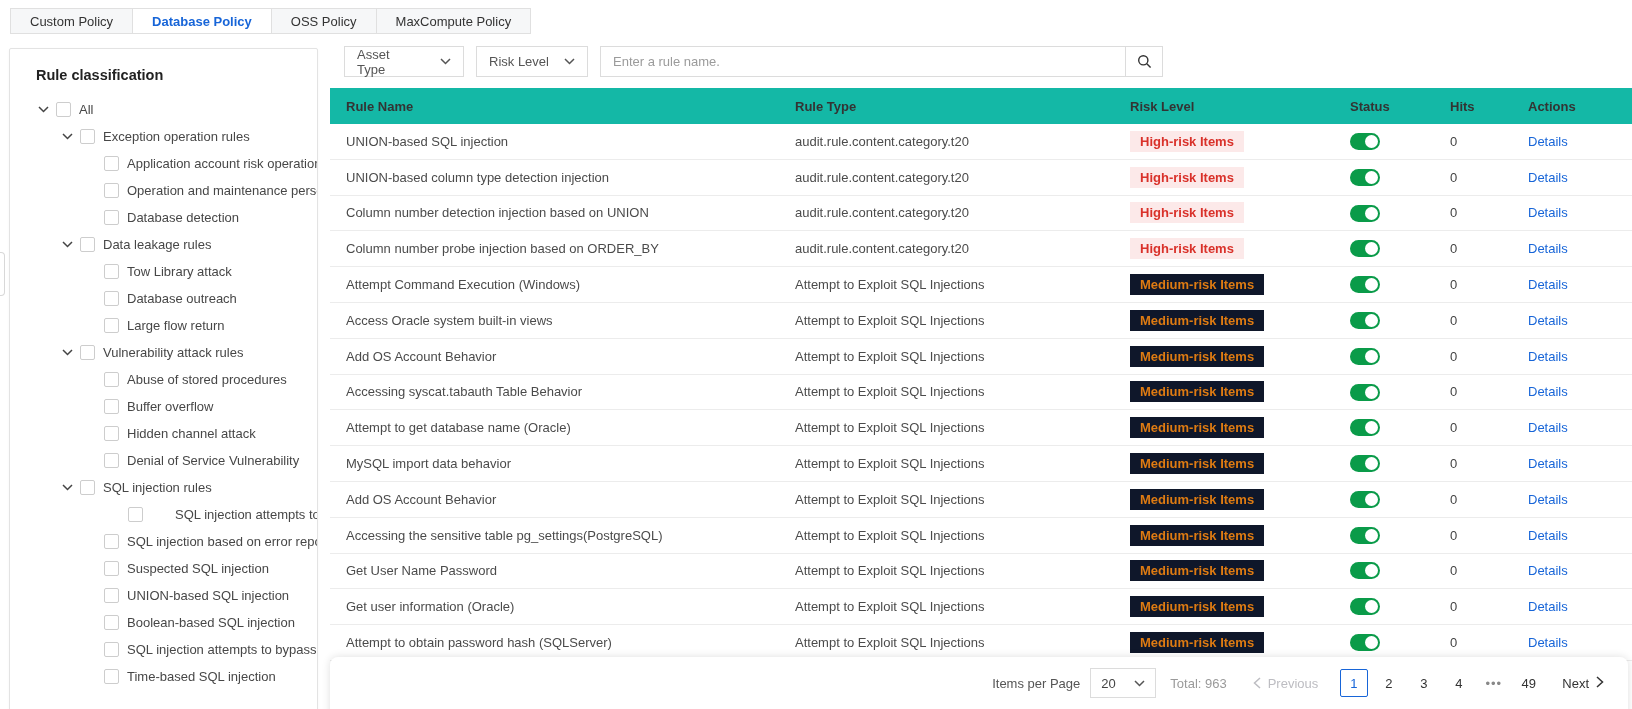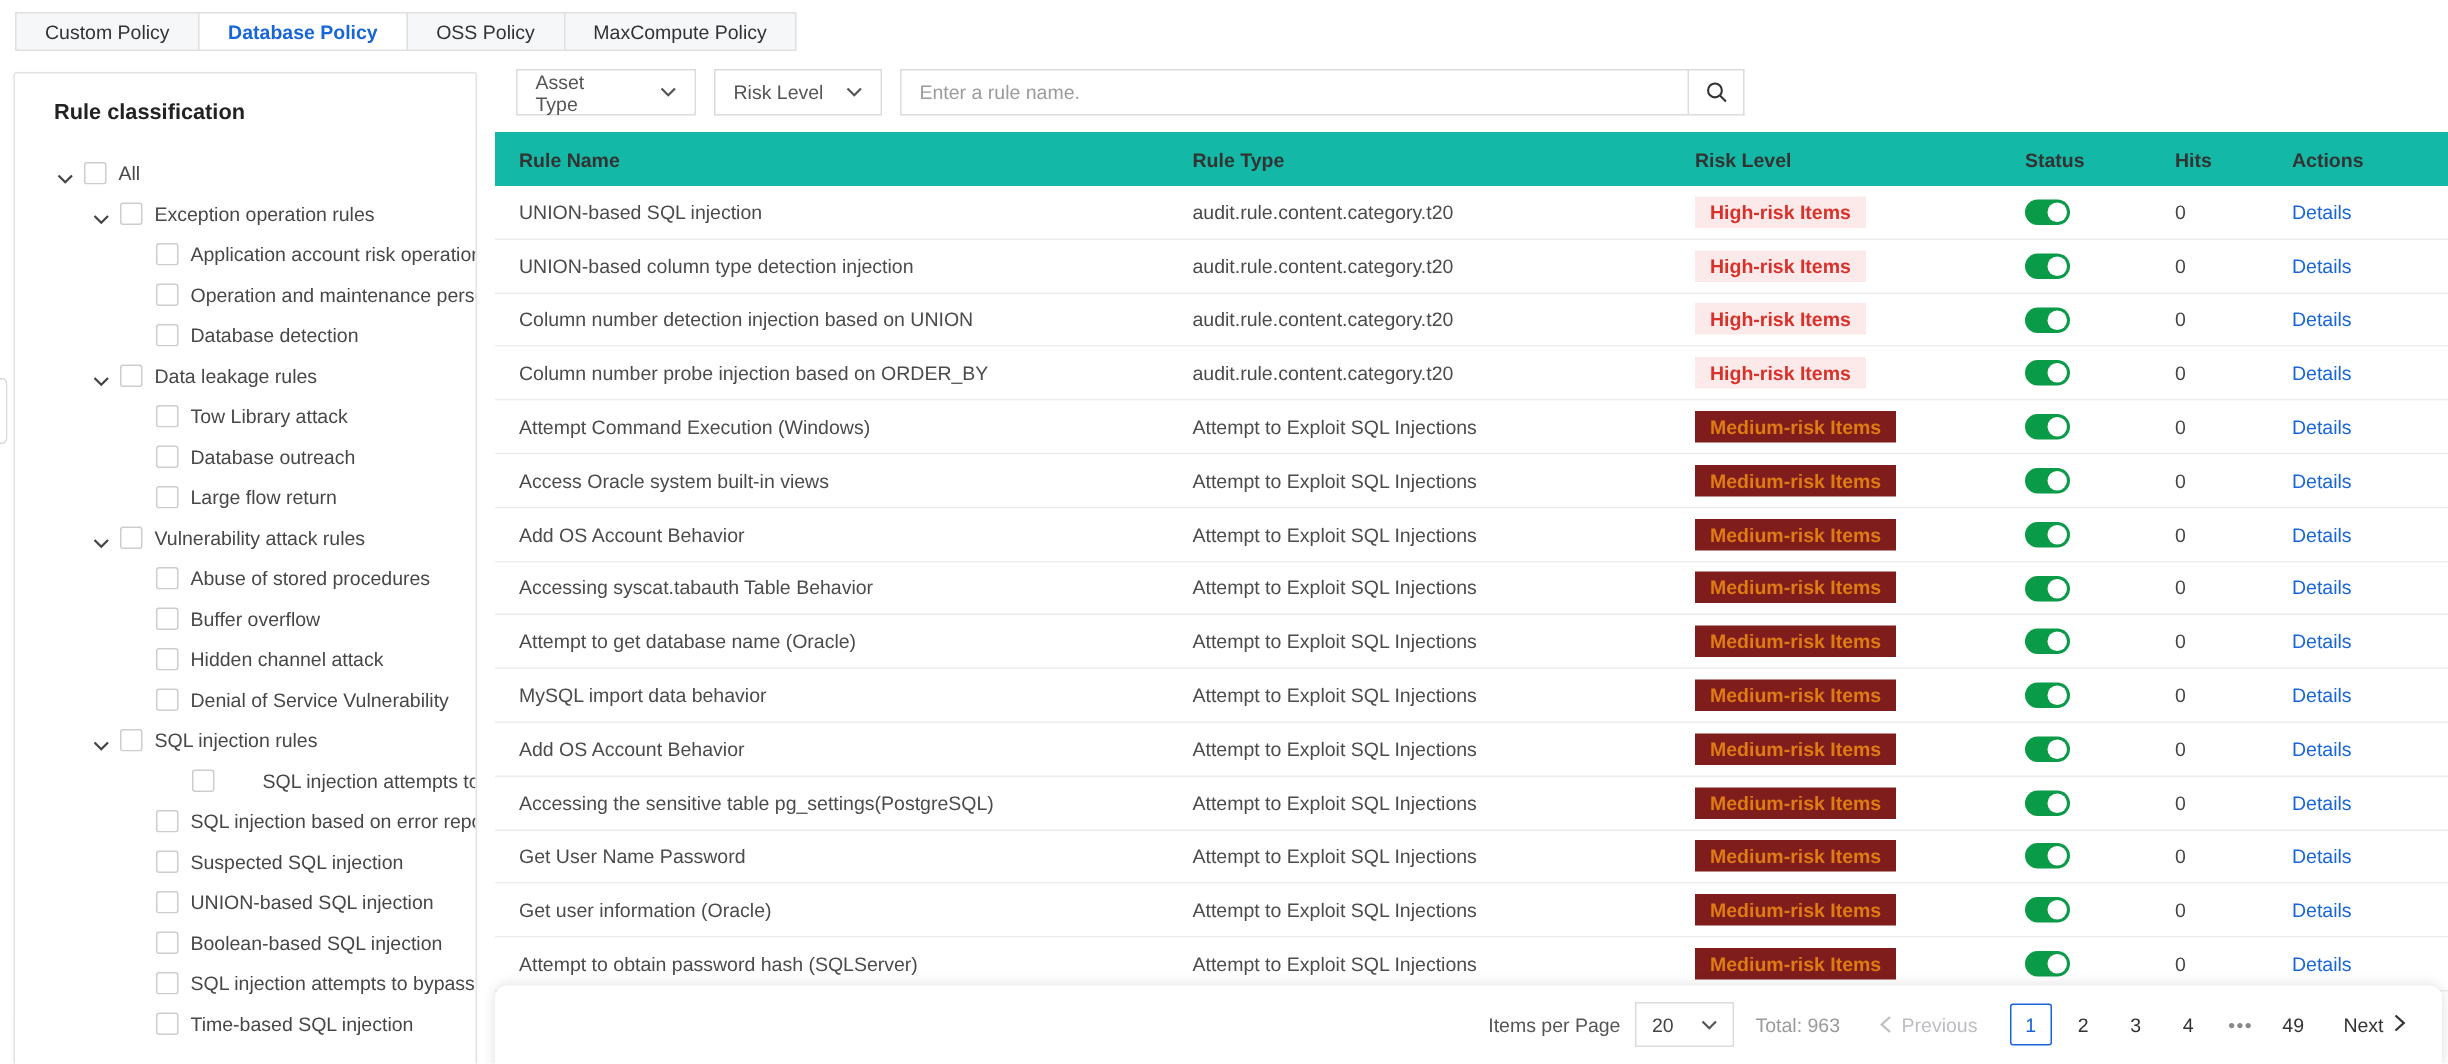--- a/index.html
+++ b/index.html
@@ -18,21 +18,21 @@
   }
   .tab.active { background:#fff; color:#1765D8; font-weight:bold; }
   
   .sidebar {
     position:absolute; left:9px; top:48px; width:309px; height:680px;
     background:#fff; border:1px solid #e3e3e3; border-radius:2px;
     box-shadow:0 1px 3px rgba(0,0,0,.04); overflow:hidden;
   }
   .sidebar-title { font-size:14.5px; font-weight:bold; color:#222; padding:18px 0 0 26px; }
   .tree { margin-top:13px; }
-  .tree-row { display:flex; align-items:flex-end; height:27px; white-space:nowrap; overflow:hidden; }
+  .tree-row { display:flex; align-items:center; height:27px; white-space:nowrap; overflow:hidden; }
   .tw { width:18px; flex:0 0 18px; display:flex; align-items:center; }
   .chk {
     width:15px; height:15px; flex:0 0 15px; border:1px solid #cdcdcd;
     border-radius:2px; background:#fff; margin-right:8px; cursor:pointer;
   }
   .tree-label { color:#474747; }
   .collapse-handle {
     position:absolute; left:0; top:252px; width:5px; height:44px;
     background:#fff; border:1px solid #d8d8d8; border-left:none;
     border-radius:0 4px 4px 0; cursor:pointer;
@@ -68,21 +68,21 @@
   .cell-name { padding-left:16px; color:#4b4b4b; overflow:hidden; white-space:nowrap; }
   .cell-type { color:#4b4b4b; white-space:nowrap; }
   .th-name { padding-left:16px; }
   .th-status, .cell-status { padding-left:5px; }
   .th-hits, .cell-hits { padding-left:5px; }
   .th-actions, .cell-actions { padding-left:8px; }
   .badge {
     display:inline-block; padding:3px 10px; font-weight:bold; white-space:nowrap;
   }
   .badge.high   { color:#D9312A; background:#FCE9E9; }
-  .badge.medium { color:#DE7B12; background:#7f1d1d; }
+  .badge.medium { color:#DE7B12; background:#0f172a; }
   .toggle {
     width:30px; height:17px; border-radius:9px; background:#0A9B49;
     position:relative; display:inline-block; cursor:pointer; vertical-align:middle;
   }
   .toggle .knob {
     position:absolute; right:2px; top:2px; width:13px; height:13px;
     border-radius:50%; background:#fff;
   }
   .link { color:#1765D8; cursor:pointer; text-decoration:none; }
   

